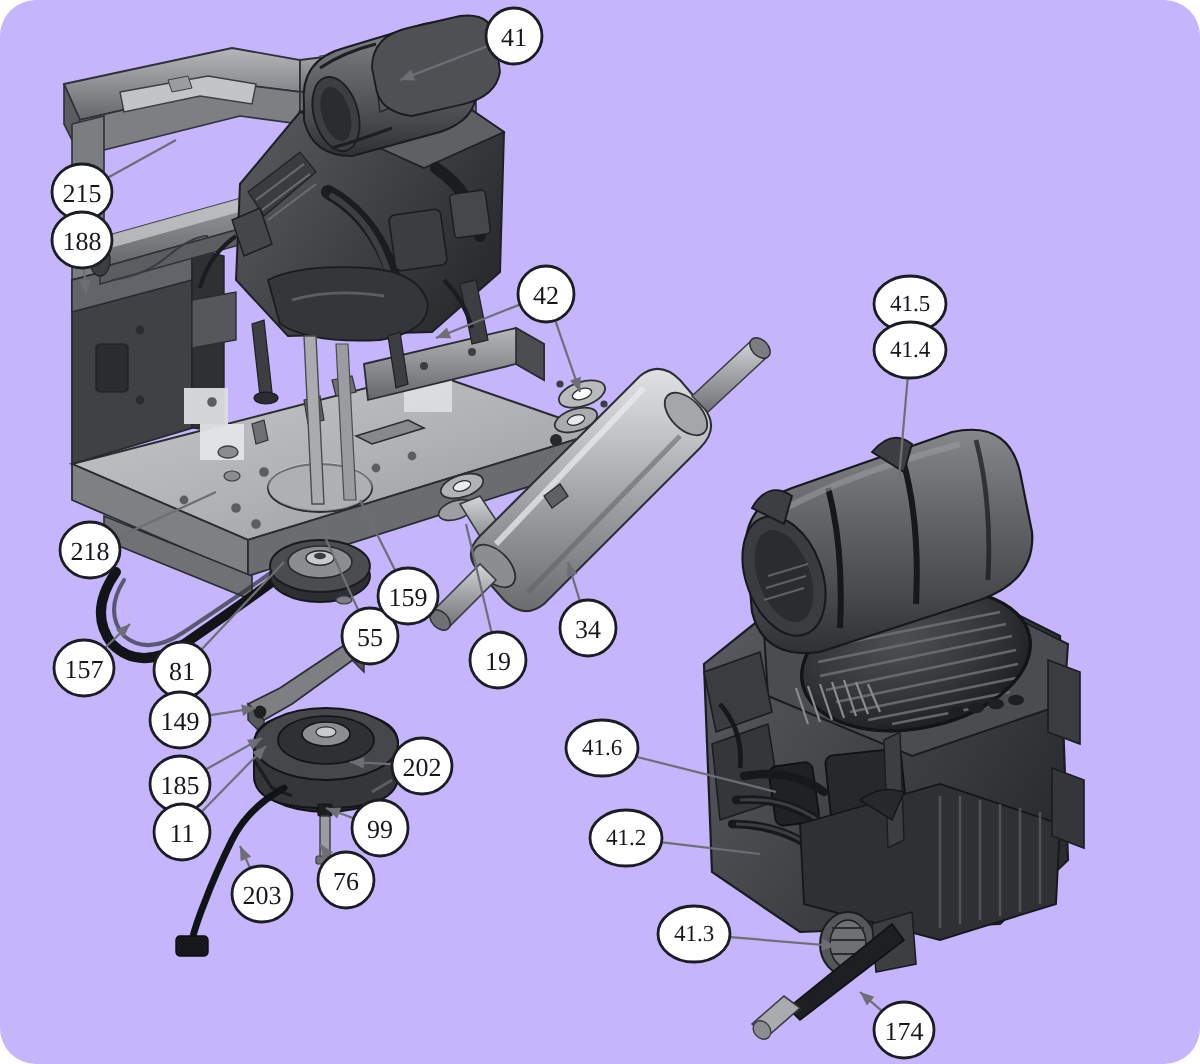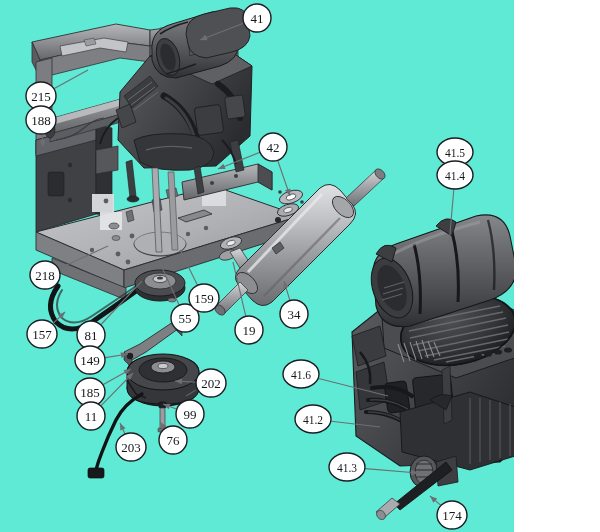--- a/index.html
+++ b/index.html
@@ -3,25 +3,26 @@
 <meta charset="utf-8">
 <title>Engine Assembly Exploded Parts Diagram</title>
 <style>
   html, body {
     margin: 0;
     padding: 0;
     background: #ffffff;
   }
   #diagram-root {
     position: relative;
-    width: 514px;
+    width: 600px;
     height: 532px;
-    background: #5eead4;
+    background: #c4b5fd;
     font-family: "Liberation Serif", "DejaVu Serif", serif;
     overflow: hidden;
+    border-radius: 18px;
   }
   svg.layer { position: absolute; left: 0; top: 0; width: 600px; height: 532px; }
   .callout-text {
     font-family: "Liberation Serif", "DejaVu Serif", serif;
     font-size: 13px;
     fill: #16171c;
     text-anchor: middle;
     dominant-baseline: central;
     pointer-events: none;
   }

